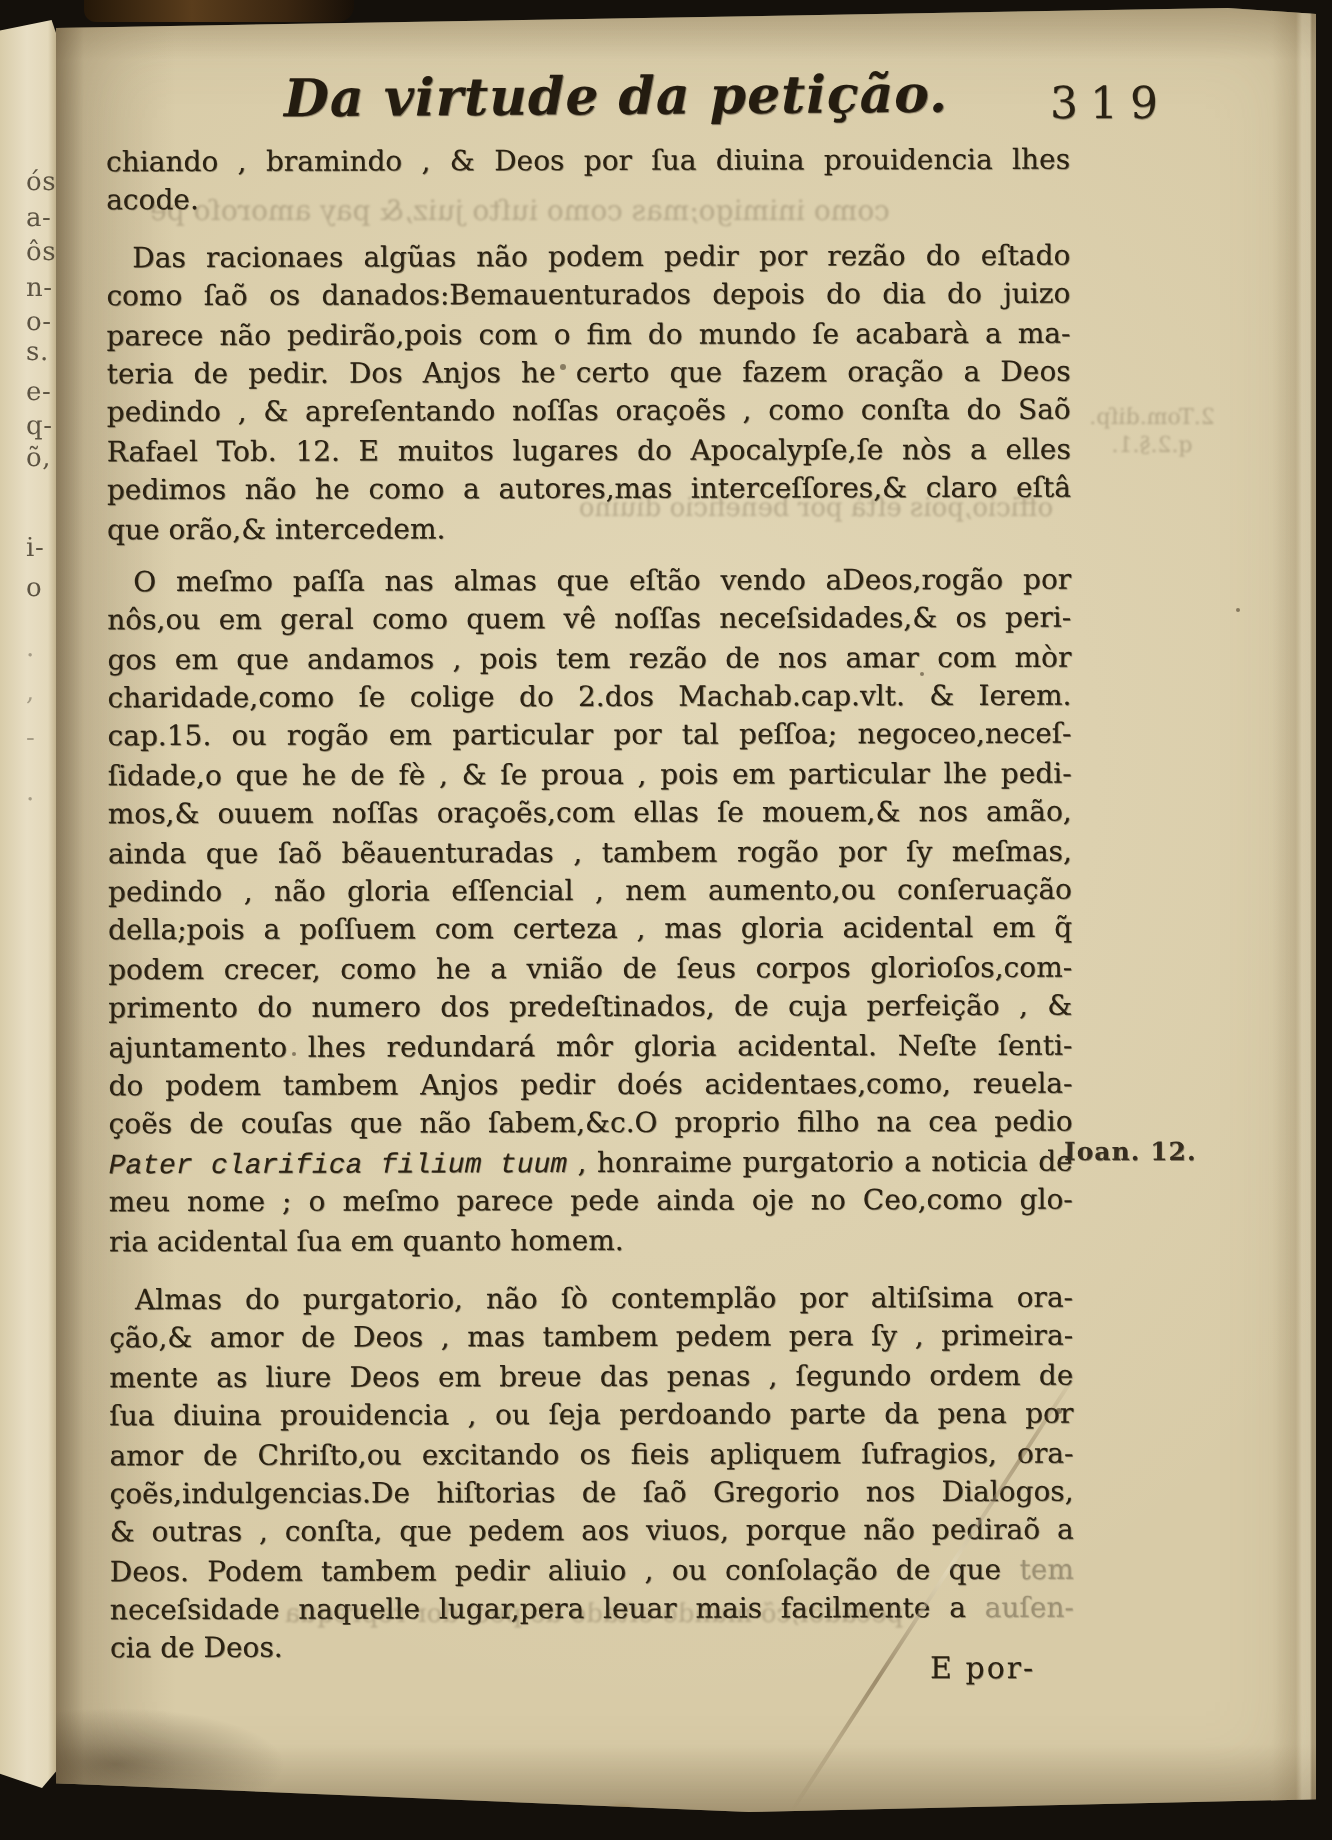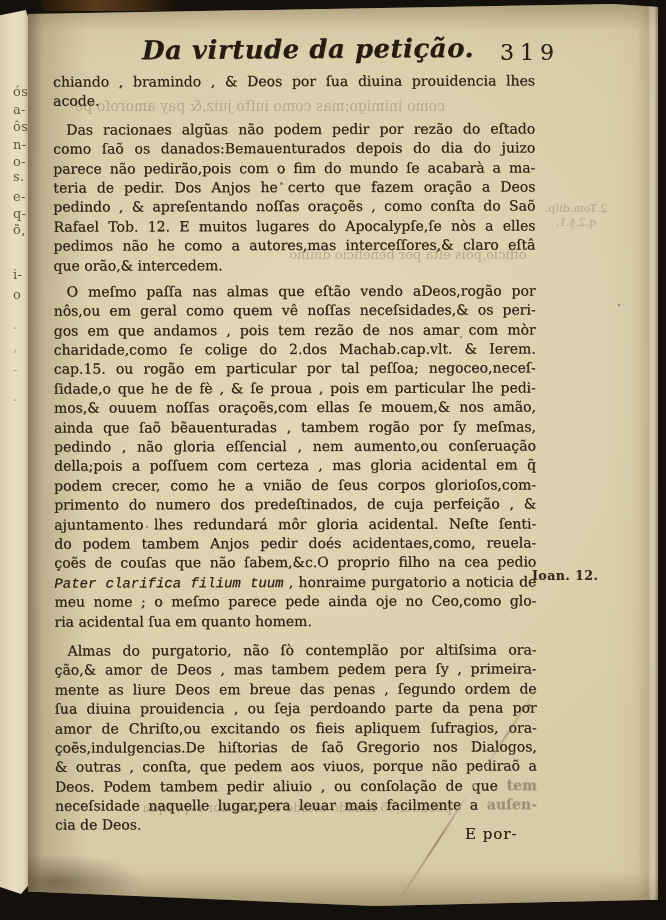--- a/index.html
+++ b/index.html
@@ -42,21 +42,21 @@
   
   .page-title{
     position:absolute;left:100px;top:30px;width:360px;
     text-align:center;
     font:italic 700 26px "DejaVu Serif", serif;
     color:#241c10;letter-spacing:.5px;
     text-shadow:.4px .4px .5px rgba(36,28,16,.55);
     transform:rotate(-.4deg);
   }
   .page-number{
-    position:absolute;left:472px;top:36px;
+    position:absolute;left:497px;top:36px;
     font:400 22px "DejaVu Serif", serif;color:#2a2214;letter-spacing:6px;
     text-shadow:.3px .3px .4px rgba(42,34,20,.5);
   }
   .text-block{
     position:absolute;left:26px;top:68px;width:482px;
     color:#2b2213;font-size:14px;
     text-shadow:.35px .35px .35px rgba(43,34,19,.55);
     transform:rotate(-.15deg);
   }
   .para{margin:0;padding:0;}
@@ -64,21 +64,21 @@
   .para.gap-b{margin-top:7px;}
   .para.gap-c{margin-top:10px;}
   .ln{
     height:19.4px;line-height:19.4px;
     text-align:justify;text-align-last:justify;
     overflow:visible;white-space:normal;
   }
   .ln.short{text-align-last:left;}
   .ln.indent{text-indent:13px;}
   .ital{font-style:italic;font-family:Liberation Mono, monospace;}
-  .faint{opacity:.35;filter:blur(.3px);font-weight:bold;}
+  .faint{opacity:.35;filter:blur(.3px);}
   .margin-note{
     position:absolute;left:504px;top:564px;white-space:nowrap;
     font:700 12.5px "DejaVu Serif", serif;color:#372e1f;letter-spacing:.5px;
     text-shadow:.3px .3px .3px rgba(55,46,31,.5);
   }
   .catchword{
     position:absolute;left:437px;top:821px;
     font:400 15px "DejaVu Serif", serif;color:#2b2213;letter-spacing:1px;
     text-shadow:.3px .3px .3px rgba(43,34,19,.5);
   }

